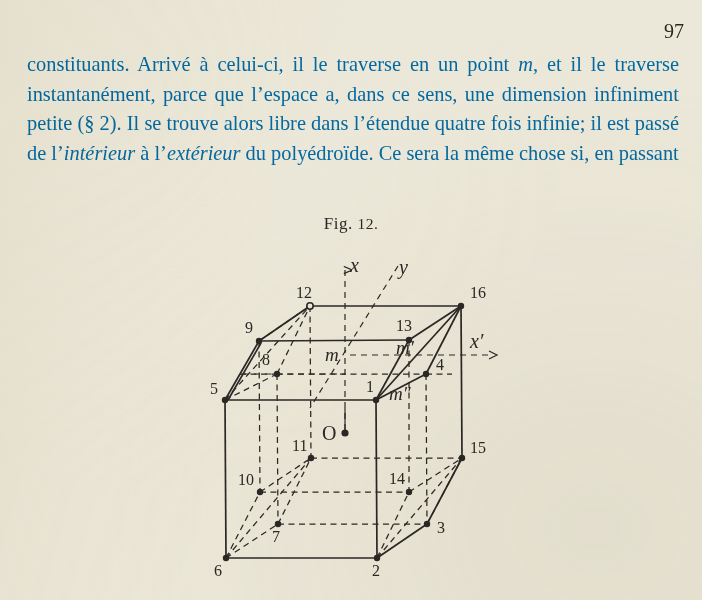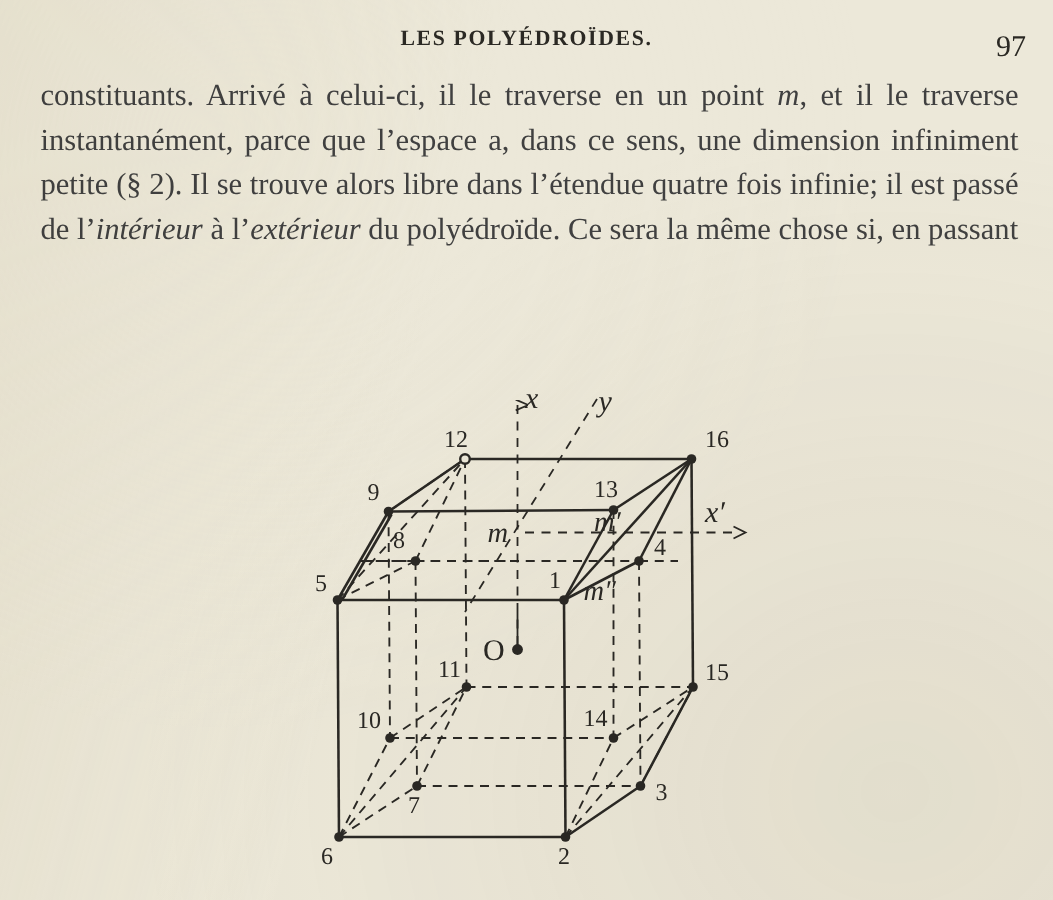--- a/index.html
+++ b/index.html
@@ -61,21 +61,21 @@
 
   
   .bodytext {
     position: absolute;
     top: 50px;
     left: 27px;
     width: 652px;
     font-size: 20.4px;
     line-height: 29.6px;
     text-align: justify;
-    color: #404040;
+    color: #0369a1;
   }
   .bodytext p { margin: 0; }
   .bodytext .it { font-style: italic; }
   .bodytext .mv { font-style: italic; }
 
   
   .figcaption {
     position: absolute;
     top: 214px;
     left: 0; right: 0;
@@ -102,28 +102,31 @@
   .mlabel { font-size: 19px; font-style: italic; }
   .axlabel { font-size: 20px; font-style: italic; }
   .olabel { font-size: 20px; }
 </style>
 </head>
 <body>
 
 <div class="page">
 
   <div class="runhead">
-    <div class="runhead-title">LES POLYÉDROÏDES.</div>
     <div class="runhead-folio">97</div>
   </div>
 
   <div class="bodytext">
     <p><span>constituants. Arrivé à celui-ci, il le traverse en un point </span><span class="mv">m</span><span>, et il le traverse instantanément, parce que l’espace a, dans ce sens, une dimension infiniment petite (§ 2). Il se trouve alors libre dans l’étendue quatre fois infinie; il est passé de l’</span><span class="it">intérieur</span><span> à l’</span><span class="it">extérieur</span><span> du polyédroïde. Ce sera la même chose si, en passant</span></p>
   </div>
 
+  <div class="figcaption">
+    <span>Fig.</span>
+    <span class="osf">12.</span>
+  </div>
 
   <div class="figure-wrap">
     <svg width="702" height="340" viewBox="0 0 702 340">
       <defs>
         <marker id="arrowUp" markerWidth="8" markerHeight="8" refX="3" refY="6" orient="auto">
           <path d="M3,0 L0,7 M3,0 L6,7" stroke="#2a2824" stroke-width="1" fill="none"></path>
         </marker>
       </defs>
 
       <g>

